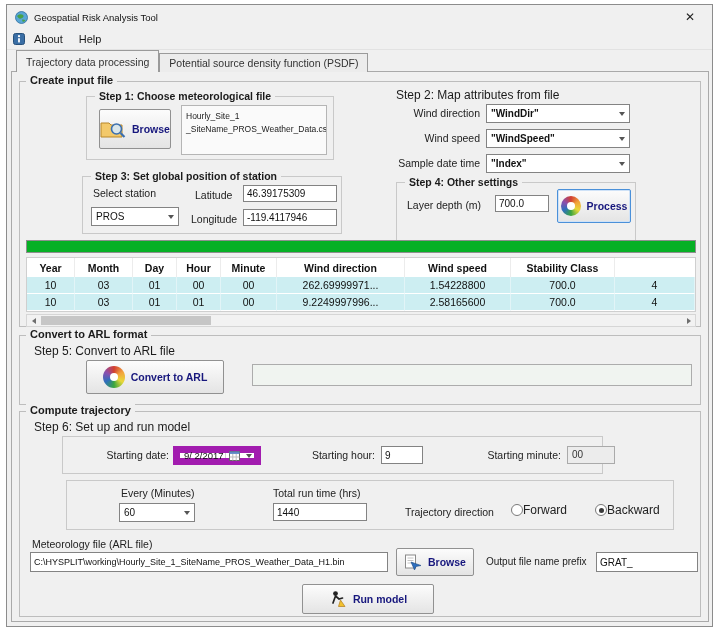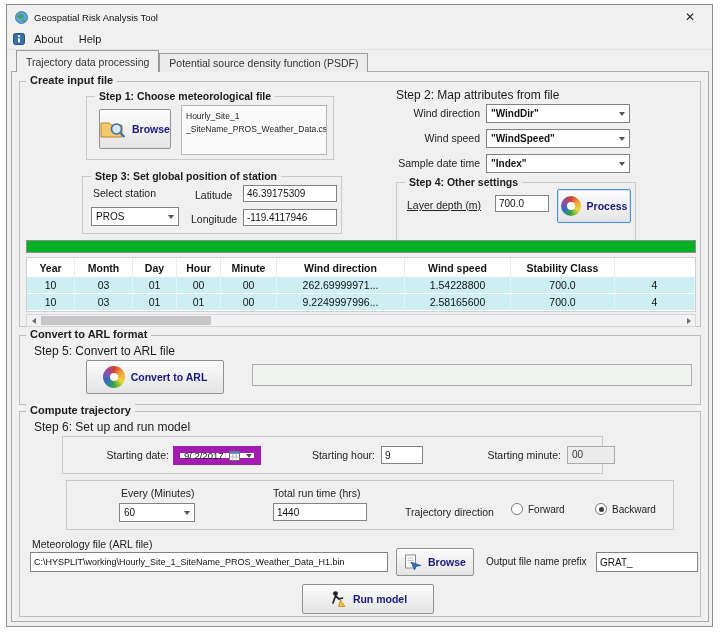--- a/index.html
+++ b/index.html
@@ -47,21 +47,21 @@
 
   .scroll { position: absolute; height: 13px; background: #f2f2f2; border: 1px solid #d6d6d6; }
   .sarrow { position: absolute; top: 0; width: 13px; height: 100%; display: flex; align-items: center; justify-content: center; background: #f2f2f2; }
   .sarrow.l { left: 0; } .sarrow.r { right: 0; }
   .tri-l { width: 0; height: 0; border-top: 3.5px solid transparent; border-bottom: 3.5px solid transparent; border-right: 4px solid #6e6e6e; }
   .tri-r { width: 0; height: 0; border-top: 3.5px solid transparent; border-bottom: 3.5px solid transparent; border-left: 4px solid #6e6e6e; }
   .sthumb { position: absolute; left: 14px; top: 1px; height: 9px; width: 170px; background: #c6c6c6; }
 
   .progress { position: absolute; border: 1px solid #acacac; background: #f0f4f0; }
 
-  .radio { position: absolute; display: flex; align-items: center; gap: 5px; font-size: 10px; color: #222; }
+  .radio { position: absolute; display: flex; align-items: center; font-size: 12px; color: #222; }
   .radio .dot { width: 12px; height: 12px; border: 1px solid #7a7a7a; border-radius: 50%; background: #fff; position: relative; flex: none; }
   .radio.checked .dot::after { content: ""; position: absolute; inset: 2.5px; border-radius: 50%; background: #3a3a3a; }
 
   .filebox { position: absolute; border: 1px solid #b5b5b5; background: #fafafa; font-size: 8.5px; color: #222; padding: 4px 4px; white-space: pre-line; line-height: 1.5; overflow: hidden; }
 
   .pin { width: 22px; height: 22px; border-radius: 50%; position: relative; flex: none;
          background: conic-gradient(#d23f31, #f2a33c, #e8d83a, #3aa63f, #2e6fbd, #8b4fae, #d23f31); }
   .pin::after { content: ""; position: absolute; inset: 7px; background: #fff; border-radius: 50%; }
   .pin.small { width: 20px; height: 20px; } .pin.small::after { inset: 6px; }
 
@@ -151,21 +151,21 @@
         <div class="combo" style="left:8px; top:30px; width:88px; height:19px;">
           <span class="val">PROS</span>
           <span class="chev"></span>
         </div>
         <span class="lbl" style="left:108px; top:36px;">Longitude</span>
         <input class="input" style="left: 160px; top: 32px; width: 94px; height: 17px;" value="-119.4117946">
       </div>
 
       <div class="stepbox" style="left:376px; top:100px; width:240px; height:64px;">
         <span class="steplegend">Step 4: Other settings</span>
-        <span class="lbl" style="left:10px; top:16px;text-decoration:underline;">Layer depth (m)</span>
+        <span class="lbl" style="left:10px; top:16px;">Layer depth (m)</span>
         <input class="input" style="left: 98px; top: 12px; width: 54px; height: 17px;" value="700.0">
         <div class="btn focus" style="left:160px; top:6px; width:74px; height:34px;">
           <span class="pin small"></span>
           <span>Process</span>
         </div>
       </div>
 
       <div class="greenbar" style="left:6px; top:158px; width:670px; height:13px;"></div>
 
       <div class="table" style="left:6px; top:175px; width:670px;">

